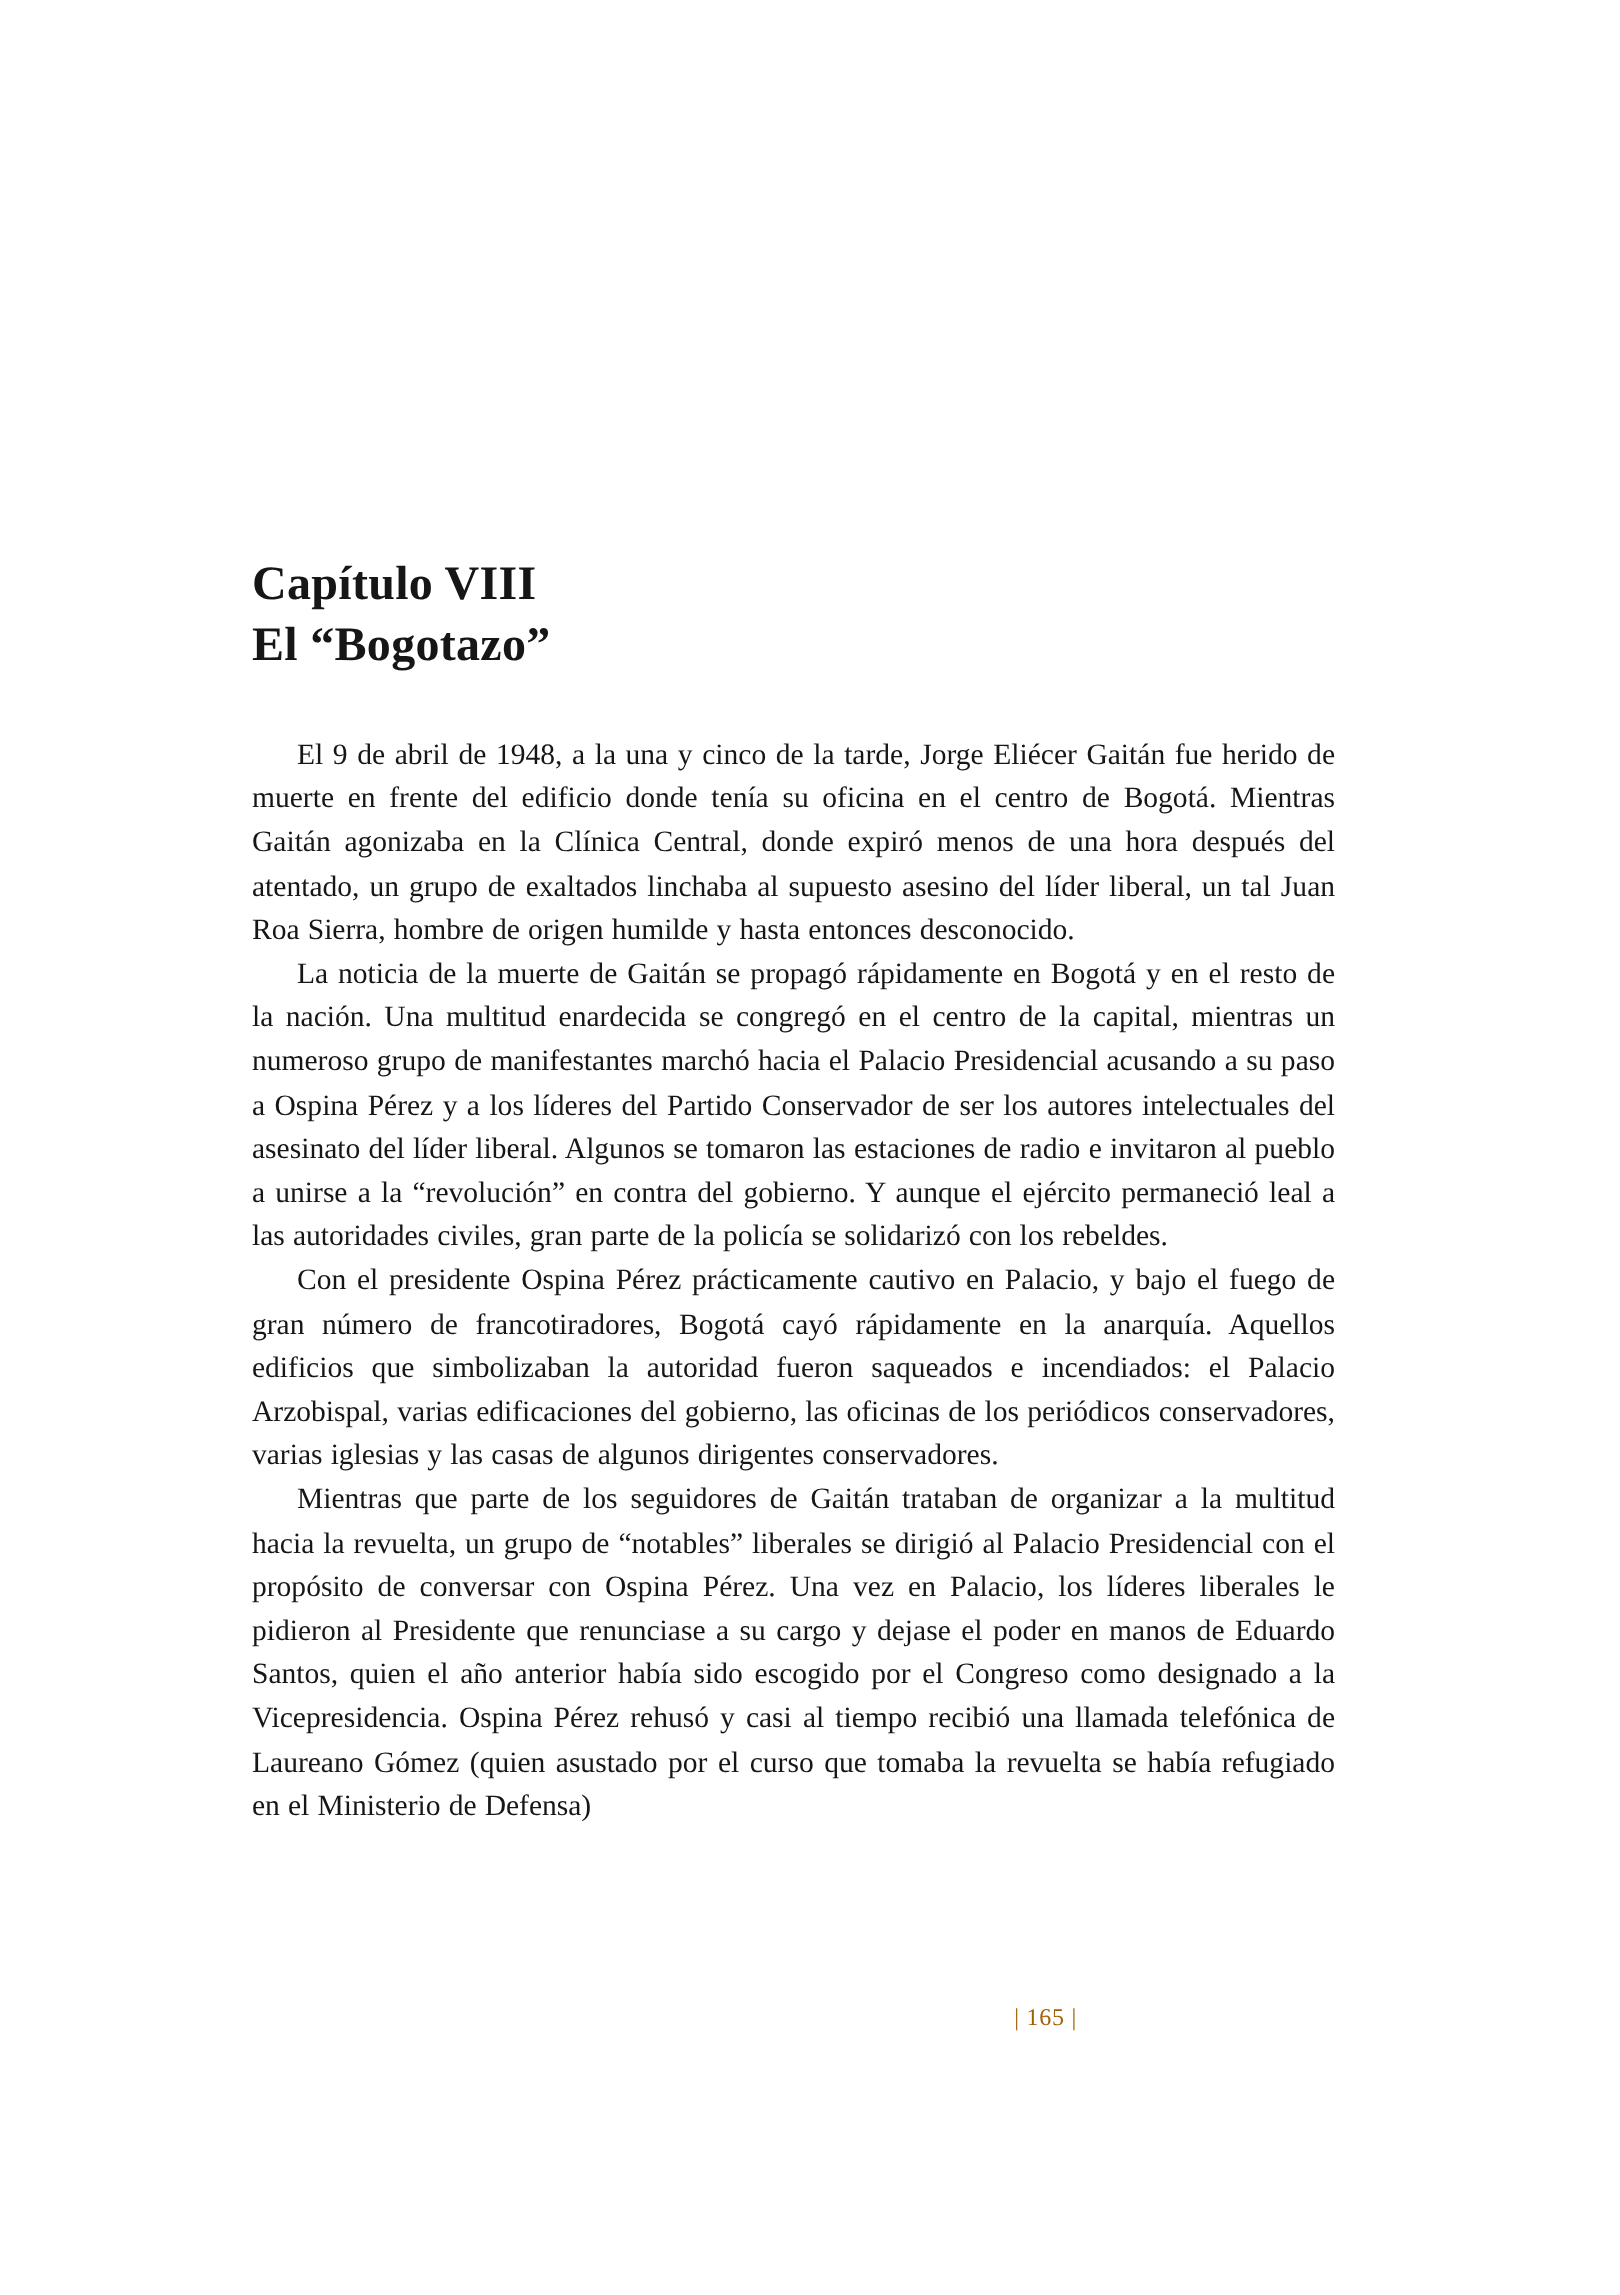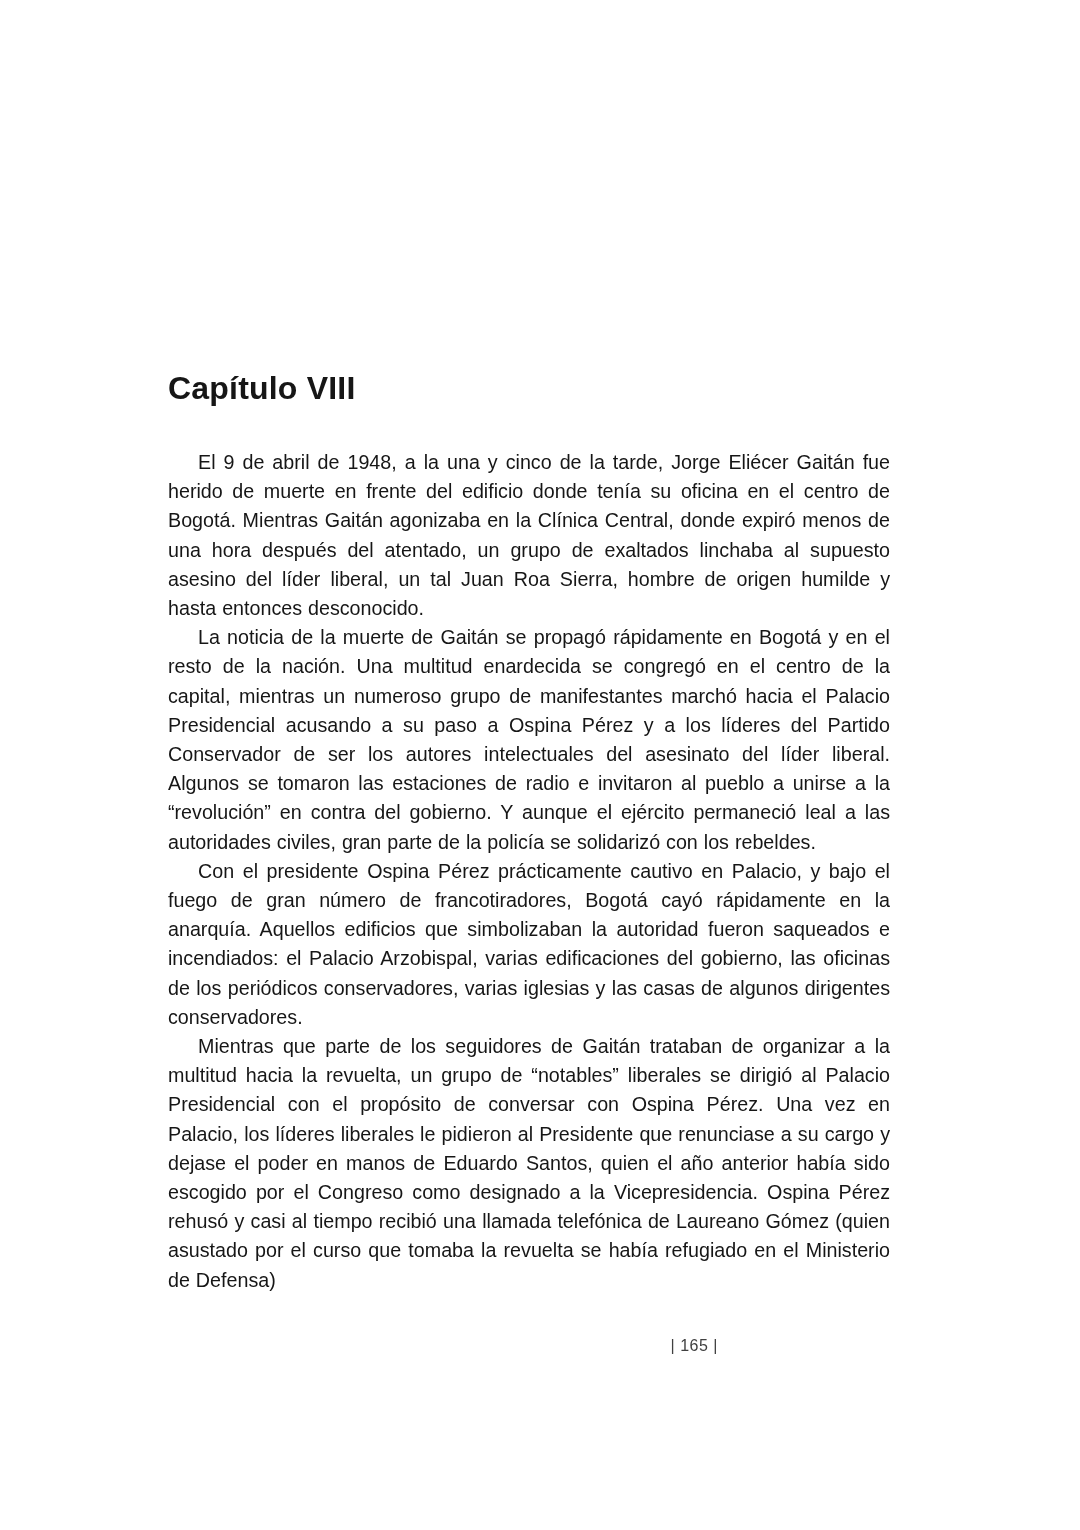--- a/index.html
+++ b/index.html
@@ -6,21 +6,21 @@
     margin: 0;
     padding: 0;
     background: #ffffff;
   }
   .page {
     position: relative;
     width: 908px;
     height: 1530px;
     background: #ffffff;
     color: #161616;
-    font-family: Liberation Sans, sans-serif;
+    font-family: Liberation Serif, serif;
     overflow: hidden;
   }
   .text-block {
     position: absolute;
     left: 168px;
     top: 368px;
     width: 722px;
   }
   .chapter-title {
     margin: 0;
@@ -45,30 +45,31 @@
     line-height: 29.2px;
     text-align: justify;
     text-indent: 30px;
     word-spacing: 0.5px;
   }
   .page-number {
     position: absolute;
     right: 190px;
     top: 1337px;
     font-size: 16px;
-    color: #404040;
+    color: #a16207;
     letter-spacing: 0.5px;
   }
 </style>
 </head>
 <body>
 
 <div class="page">
   <div class="text-block">
     <h1 class="chapter-title">Capítulo VIII</h1>
+    <h2 class="chapter-subtitle">El “Bogotazo”</h2>
     <div class="body-text">
       <p>El 9 de abril de 1948, a la una y cinco de la tarde, Jorge Eliécer Gaitán fue herido de muerte en frente del edificio donde tenía su oficina en el centro de Bogotá. Mientras Gaitán agonizaba en la Clínica Central, donde expiró menos de una hora después del atentado, un grupo de exaltados linchaba al supuesto asesino del líder liberal, un tal Juan Roa Sierra, hombre de origen humilde y hasta entonces desconocido.</p>
       <p>La noticia de la muerte de Gaitán se propagó rápidamente en Bogotá y en el resto de la nación. Una multitud enardecida se congregó en el centro de la capital, mientras un numeroso grupo de manifestantes marchó hacia el Palacio Presidencial acusando a su paso a Ospina Pérez y a los líderes del Partido Conservador de ser los autores intelectuales del asesinato del líder liberal. Algunos se tomaron las estaciones de radio e invitaron al pueblo a unirse a la “revolución” en contra del gobierno. Y aunque el ejército permaneció leal a las autoridades civiles, gran parte de la policía se solidarizó con los rebeldes.</p>
       <p>Con el presidente Ospina Pérez prácticamente cautivo en Palacio, y bajo el fuego de gran número de francotiradores, Bogotá cayó rápidamente en la anarquía. Aquellos edificios que simbolizaban la autoridad fueron saqueados e incendiados: el Palacio Arzobispal, varias edificaciones del gobierno, las oficinas de los periódicos conservadores, varias iglesias y las casas de algunos dirigentes conservadores.</p>
       <p>Mientras que parte de los seguidores de Gaitán trataban de organizar a la multitud hacia la revuelta, un grupo de “notables” liberales se dirigió al Palacio Presidencial con el propósito de conversar con Ospina Pérez. Una vez en Palacio, los líderes liberales le pidieron al Presidente que renunciase a su cargo y dejase el poder en manos de Eduardo Santos, quien el año anterior había sido escogido por el Congreso como designado a la Vicepresidencia. Ospina Pérez rehusó y casi al tiempo recibió una llamada telefónica de Laureano Gómez (quien asustado por el curso que tomaba la revuelta se había refugiado en el Ministerio de Defensa)</p>
     </div>
   </div>
   <div class="page-number">| 165 |</div>
 </div>
 

